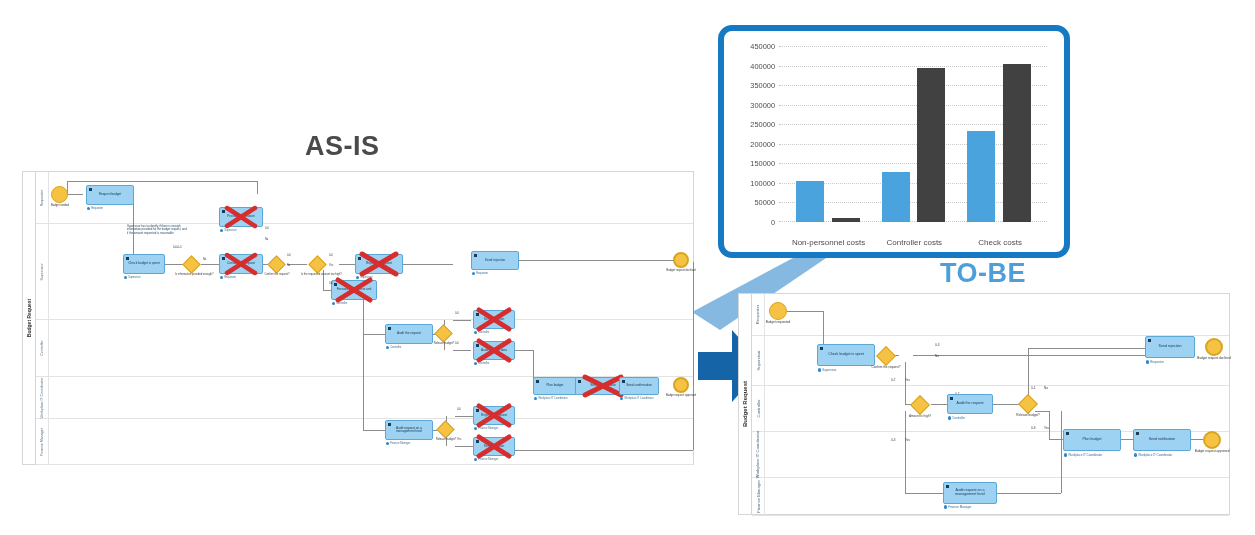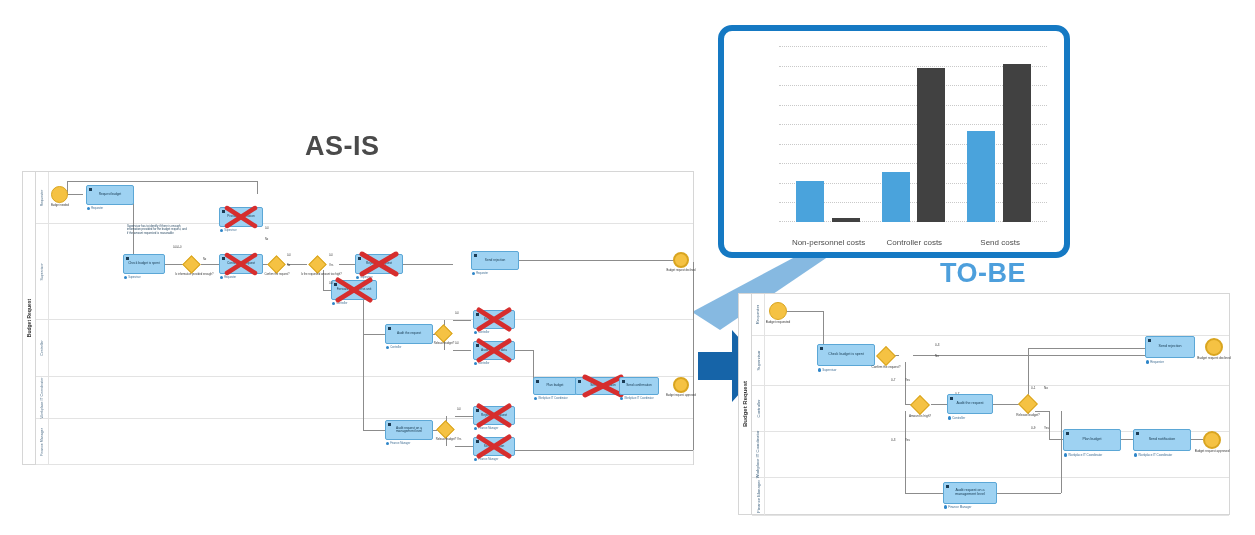--- a/index.html
+++ b/index.html
@@ -169,20 +169,32 @@
     <polygon points="148,0 30,80 2,62 118,0" fill="#7FB5DF" opacity="0.95"></polygon>
   </svg>
 
   <svg id="big-arrow" viewBox="0 0 66 72">
     <polygon points="0,22 34,22 34,0 66,36 34,72 34,50 0,50" fill="#1664A8"></polygon>
   </svg>
 
   <div id="chart-card">
     <div id="chart-inner">
 
+      <div id="y-axis-col">
+        <div class="y-label" style="top:0%">450000</div>
+        <div class="y-label" style="top:11.11%">400000</div>
+        <div class="y-label" style="top:22.22%">350000</div>
+        <div class="y-label" style="top:33.33%">300000</div>
+        <div class="y-label" style="top:44.44%">250000</div>
+        <div class="y-label" style="top:55.55%">200000</div>
+        <div class="y-label" style="top:66.66%">150000</div>
+        <div class="y-label" style="top:77.77%">100000</div>
+        <div class="y-label" style="top:88.88%">50000</div>
+        <div class="y-label" style="top:100%">0</div>
+      </div>
 
       <div id="plot">
         <div class="gridline" style="top:0%"></div>
         <div class="gridline" style="top:11.11%"></div>
         <div class="gridline" style="top:22.22%"></div>
         <div class="gridline" style="top:33.33%"></div>
         <div class="gridline" style="top:44.44%"></div>
         <div class="gridline" style="top:55.55%"></div>
         <div class="gridline" style="top:66.66%"></div>
         <div class="gridline" style="top:77.77%"></div>
@@ -199,21 +211,21 @@
           <div class="bar dark" style="left: 54%; width: 36%; height: 87.5556%; background: rgb(65, 65, 65);"></div>
         </div>
 
         <div class="group" style="left:68%;width:29%">
           <div class="bar blue" style="left: 8%; width: 36%; height: 51.5556%; background: rgb(74, 163, 220);"></div>
           <div class="bar dark" style="left: 54%; width: 36%; height: 90%; background: rgb(65, 65, 65);"></div>
         </div>
 
         <div class="x-label" style="left:18.5%">Non-personnel costs</div>
         <div class="x-label" style="left:50.5%">Controller costs</div>
-        <div class="x-label" style="left:82.5%">Send costs</div>
+        <div class="x-label" style="left:82.5%">Check costs</div>
       </div>
     </div>
   </div>
 
   <div class="bpmn-frame" id="asis-frame">
     <div class="pool-label">
       <span>Budget Request</span>
     </div>
 
     <div class="lane" style="top:0px;height:52px">

